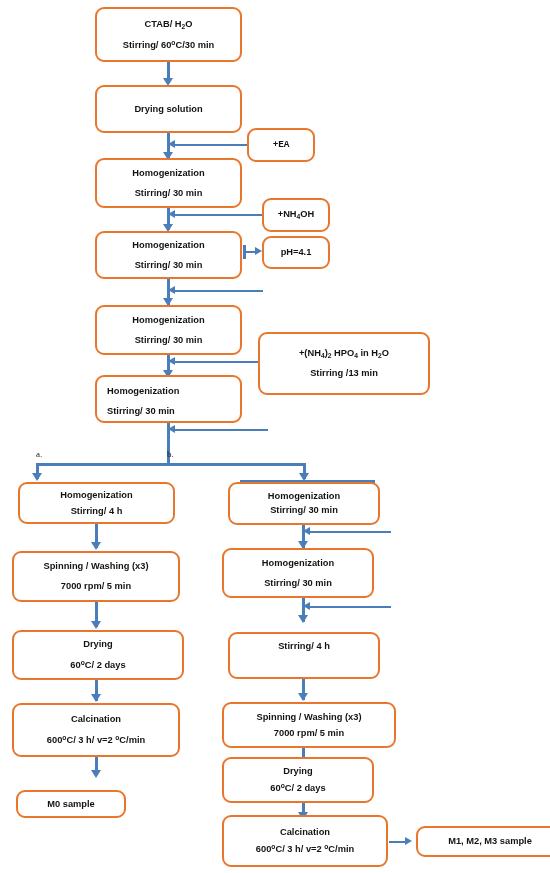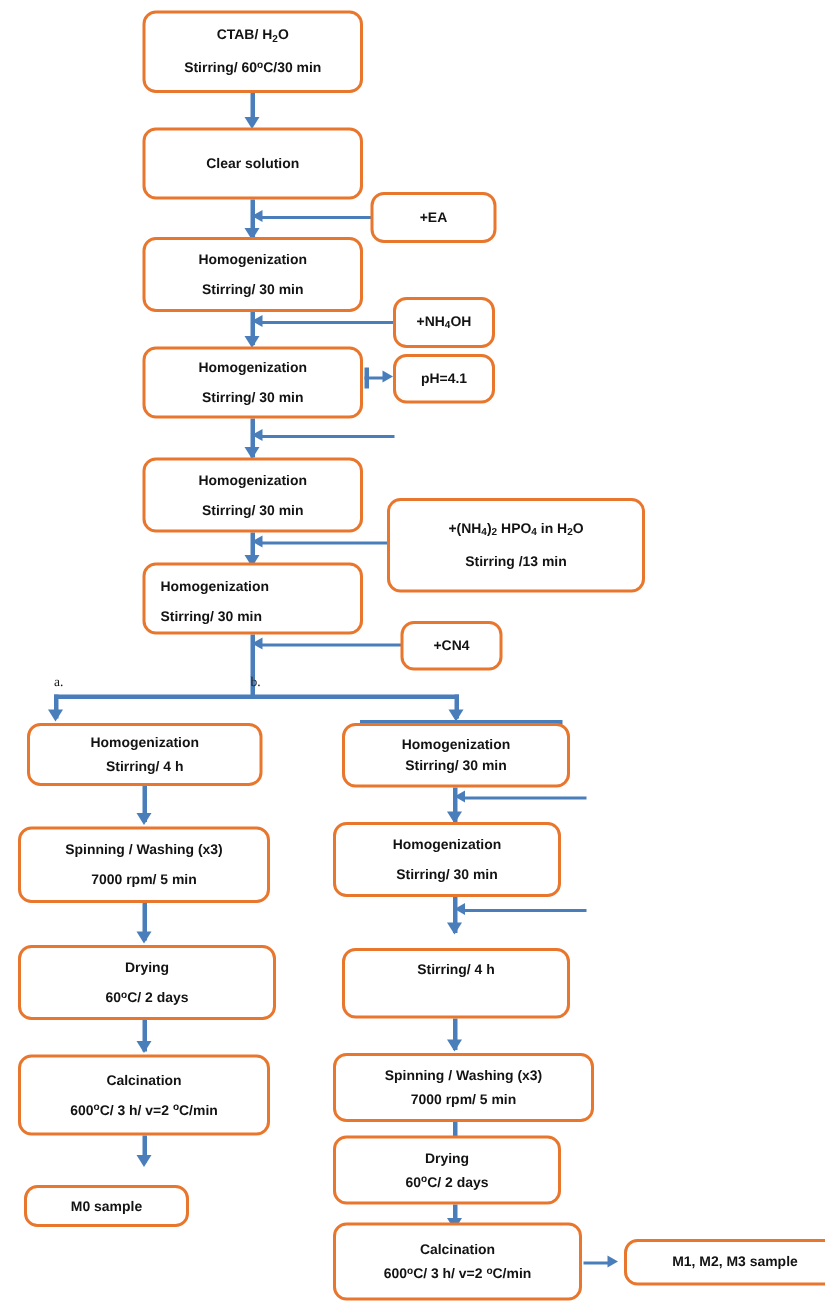--- a/index.html
+++ b/index.html
@@ -83,26 +83,26 @@
 <div id="canvas">
 
   <div class="box" style="left:95px;top:7px;width:147px;height:55px;">
     <span class="l1">CTAB/ H<sub>2</sub>O</span>
     <span class="l2">Stirring/ 60<sup>o</sup>C/30 min</span>
   </div>
   <div class="vline" style="left:167px;top:62px;height:21px;"></div>
   <div class="arrow-down" style="left:163px;top:78px;"></div>
 
   <div class="box" style="left:95px;top:85px;width:147px;height:48px;">
-    <span class="l1">Clear solution</span>
+    <span class="l1">Drying solution</span>
   </div>
   <div class="vline" style="left:167px;top:133px;height:25px;"></div>
   <div class="arrow-down" style="left:163px;top:152px;"></div>
 
-  <div class="box side" style="left:247px;top:128px;width:84px;height:34px;">
+  <div class="box side" style="left:247px;top:128px;width:68px;height:34px;font-family:Liberation Mono, monospace;">
     <span class="l1">+EA</span>
   </div>
   <div class="hline" style="left:173px;top:144px;width:75px;"></div>
   <div class="arrow-left" style="left:168px;top:140px;"></div>
 
   <div class="box" style="left:95px;top:158px;width:147px;height:50px;">
     <span class="l1">Homogenization</span>
     <span class="l2">Stirring/ 30 min</span>
   </div>
   <div class="vline" style="left:167px;top:208px;height:22px;"></div>
@@ -144,23 +144,20 @@
     <span class="l2">Stirring /13 min</span>
   </div>
   <div class="hline" style="left:173px;top:361px;width:86px;"></div>
   <div class="arrow-left" style="left:168px;top:357px;"></div>
 
   <div class="box topalign" style="left:95px;top:375px;width:147px;height:48px;align-items:flex-start;padding-left:10px;text-align:left;">
     <span class="l1">Homogenization</span>
     <span class="l2">Stirring/ 30 min</span>
   </div>
 
-  <div class="box side" style="left:267px;top:414px;width:68px;height:33px;">
-    <span class="l1">+CN4</span>
-  </div>
   <div class="hline" style="left:173px;top:429px;width:95px;"></div>
   <div class="arrow-left" style="left:168px;top:425px;"></div>
 
   <div class="vline" style="left:167px;top:423px;height:42px;"></div>
   <div class="hline thick" style="left:36px;top:463px;width:270px;"></div>
 
   <div class="branch-label" style="left:36px;top:449px;">a.</div>
   <div class="branch-label" style="left:167px;top:449px;">b.</div>
 
   <div class="vline" style="left:36px;top:463px;height:16px;"></div>

